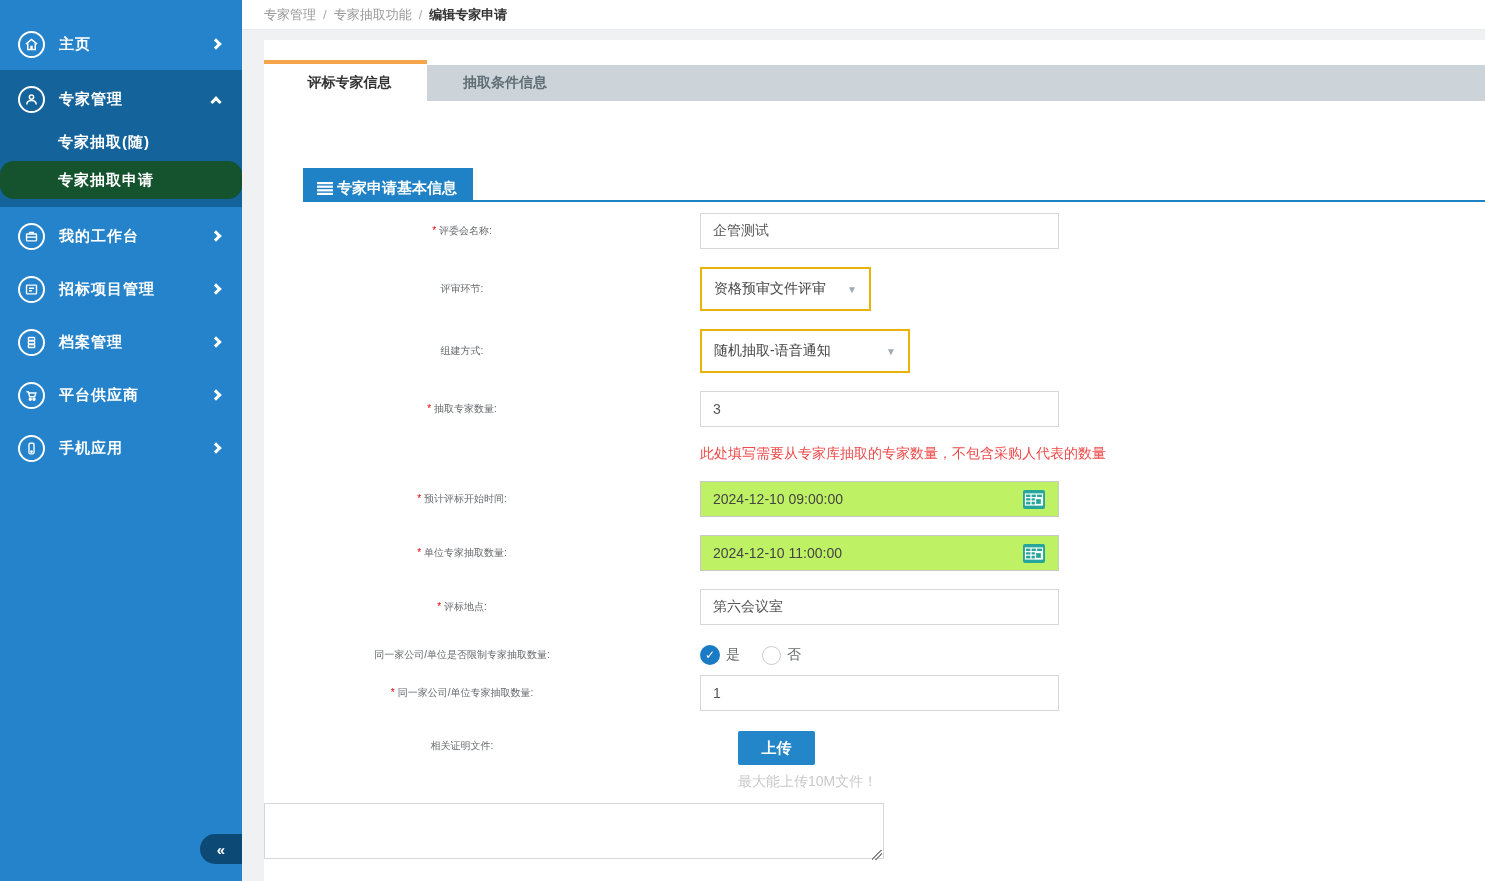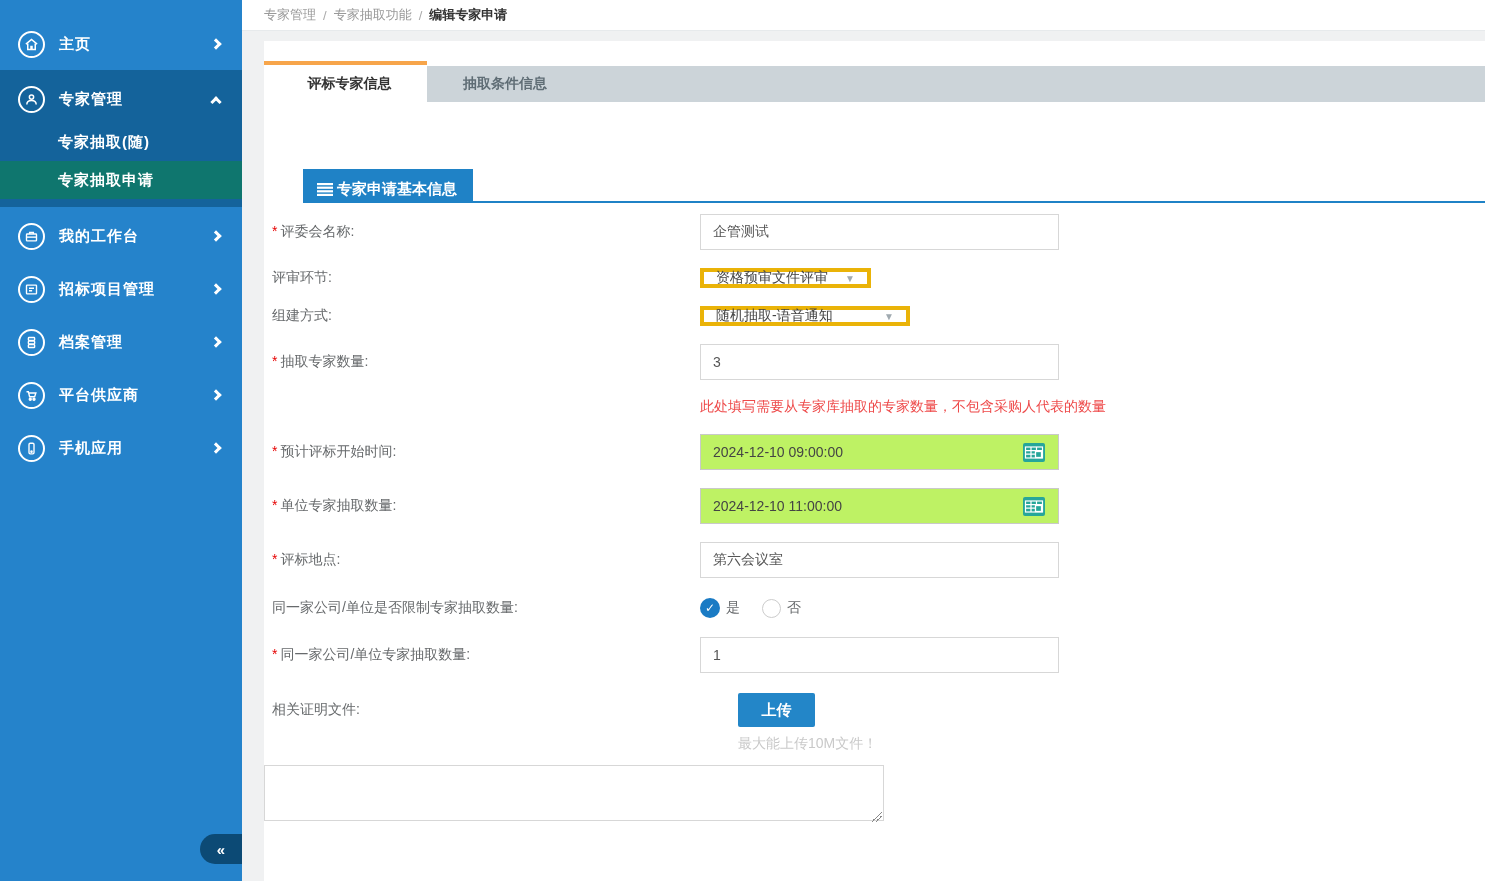--- a/index.html
+++ b/index.html
@@ -18,21 +18,21 @@
     margin-right:14px; flex:0 0 27px; }
   .s-ico svg { display:block; }
   .s-label { flex:1; font-size:15px; font-weight:bold; letter-spacing:1px; }
   .chev { width:8px; height:8px; border-right:3px solid #fff;
     border-bottom:3px solid #fff; display:inline-block; }
   .chev.right { transform:rotate(-45deg); }
   .chev.up { transform:rotate(-135deg); margin-top:5px; }
   .s-group { background:#14639b; margin-top:2px; padding:5px 0 8px 0; }
   .s-sub { height:38px; line-height:38px; padding-left:58px;
     font-size:15px; font-weight:bold; letter-spacing:1px; cursor:pointer; }
-  .s-sub.active { background:#0f766e; }
+  .s-sub.active { background:#14532d;border-radius:14px; }
   .collapse-btn { position:absolute; right:0; bottom:17px; width:42px; height:30px;
     background:#0c4a75; border-radius:15px 0 0 15px; display:flex;
     align-items:center; justify-content:center; font-size:15px; font-weight:bold;
     cursor:pointer; }
 
   
   .content { flex:1; display:flex; flex-direction:column; background:#f0f1f2; }
   .breadcrumb-bar { height:31px; background:#fff; border-bottom:1px solid #e7eaec;
     display:flex; align-items:center; padding-left:22px; font-size:13px; color:#999; }
   .bc { cursor:pointer; }
@@ -52,39 +52,39 @@
   .section-row { margin-top:67px; margin-left:39px;
     border-bottom:2px solid #1f82c6; }
   .section-head { display:inline-flex; align-items:center; height:32px;
     background:#1f82c6; color:#fff; font-size:15px; font-weight:bold;
     padding:8px 16px 0 14px; }
   .list-icon { display:inline-flex; margin-right:4px; }
 
   
   .form { padding-top:11px; }
   .frow { display:flex; align-items:center; margin-bottom:18px; }
-  .flabel { width:396px; padding-right:40px; flex:0 0 396px; text-align:left;
-    font-size:14px; color:#676a6c;padding-left:8px; }
+  .flabel { width:396px; padding-right:40px; flex:0 0 396px; text-align:center;
+    font-size:10px; color:#676a6c; }
   .flabel { flex-basis:436px; width:436px; }
   .req { color:#e60000; margin-right:3px; }
   .tinput { width:359px; height:36px; border:1px solid #d7d7d7; background:#fff;
     padding:0 12px; font-size:14px; color:#555; outline:none;
     font-family:inherit; }
-  .fselect { height:20px; border:4px solid #eab308; background:#fff; display:flex;
+  .fselect { height:44px; border:2px solid #eab308; background:#fff; display:flex;
     align-items:center; justify-content:space-between; padding:0 12px;
     font-size:14px; color:#444; cursor:pointer; }
   .w171 { width:171px; } .w210 { width:210px; }
   .caret { color:#a0aab0; font-size:10px; margin-left:12px; }
   .fdate { width:359px; height:36px; background:#bef264; border:1px solid #c9c9c9;
     display:flex; align-items:center; justify-content:space-between;
     padding:0 13px 0 12px; font-size:14px; color:#444; }
   .cal { display:inline-flex; cursor:pointer; }
   .red-hint { font-size:14px; color:#ee4a4a; }
   .grey-hint { font-size:14px; color:#c9c9c9; margin-top:8px; }
-  .fradio { min-height:24px; margin-top:5px; margin-bottom:17px; }
+  .fradio { min-height:24px; margin-top:5px; margin-bottom:8px; }
   .radio-c { width:20px; height:20px; border-radius:50%; background:#1a7bc4;
     color:#fff; display:inline-flex; align-items:center; justify-content:center;
     font-size:12px; font-weight:bold; cursor:pointer; }
   .radio-c::after { content:"✓"; }
   .radio-u { width:19px; height:19px; border-radius:50%; border:1px solid #ccc;
     background:#fff; display:inline-block; cursor:pointer; }
   .rlabel { margin:0 22px 0 6px; font-size:14px; color:#676a6c; }
   .fctrl-radio { display:flex; align-items:center; }
   .row-count2 { margin-bottom:20px; }
   .row-upload { align-items:flex-start; margin-bottom:12px;gap:38px; }

